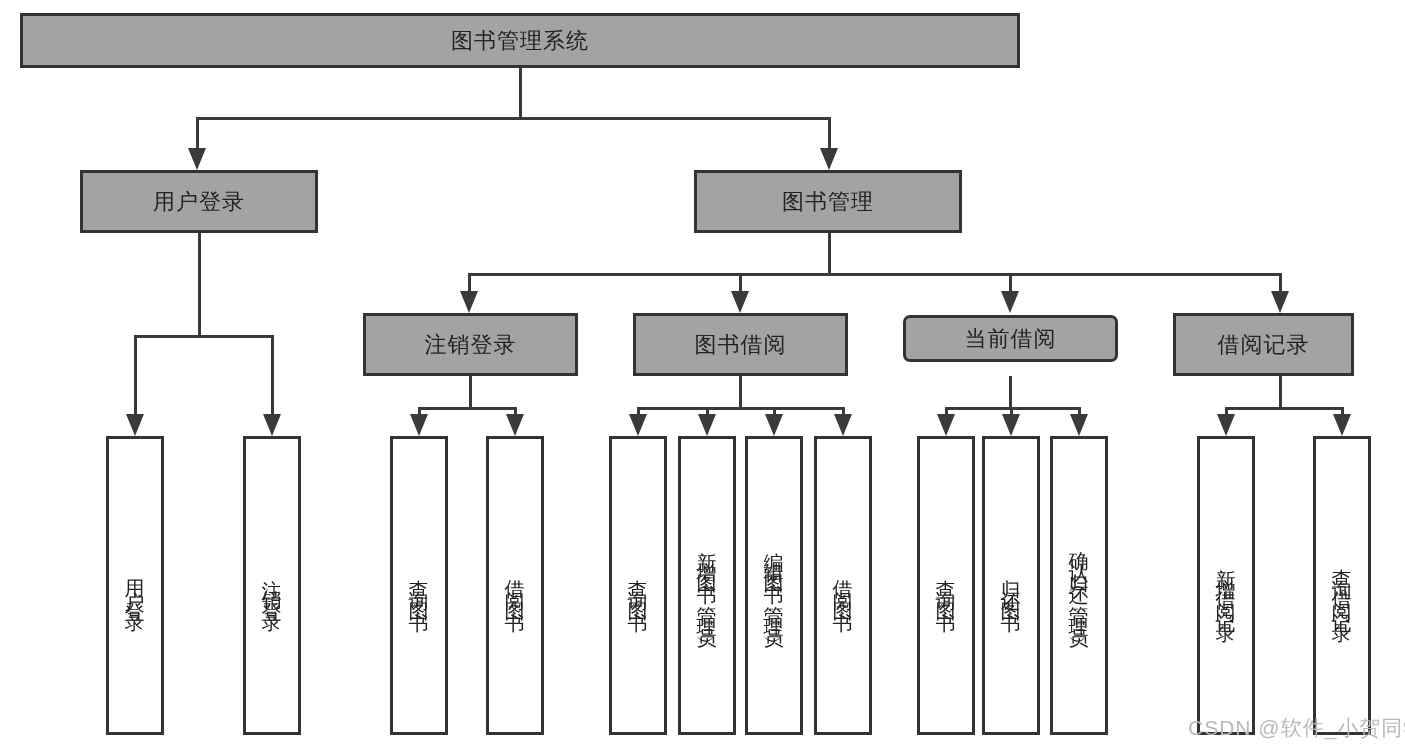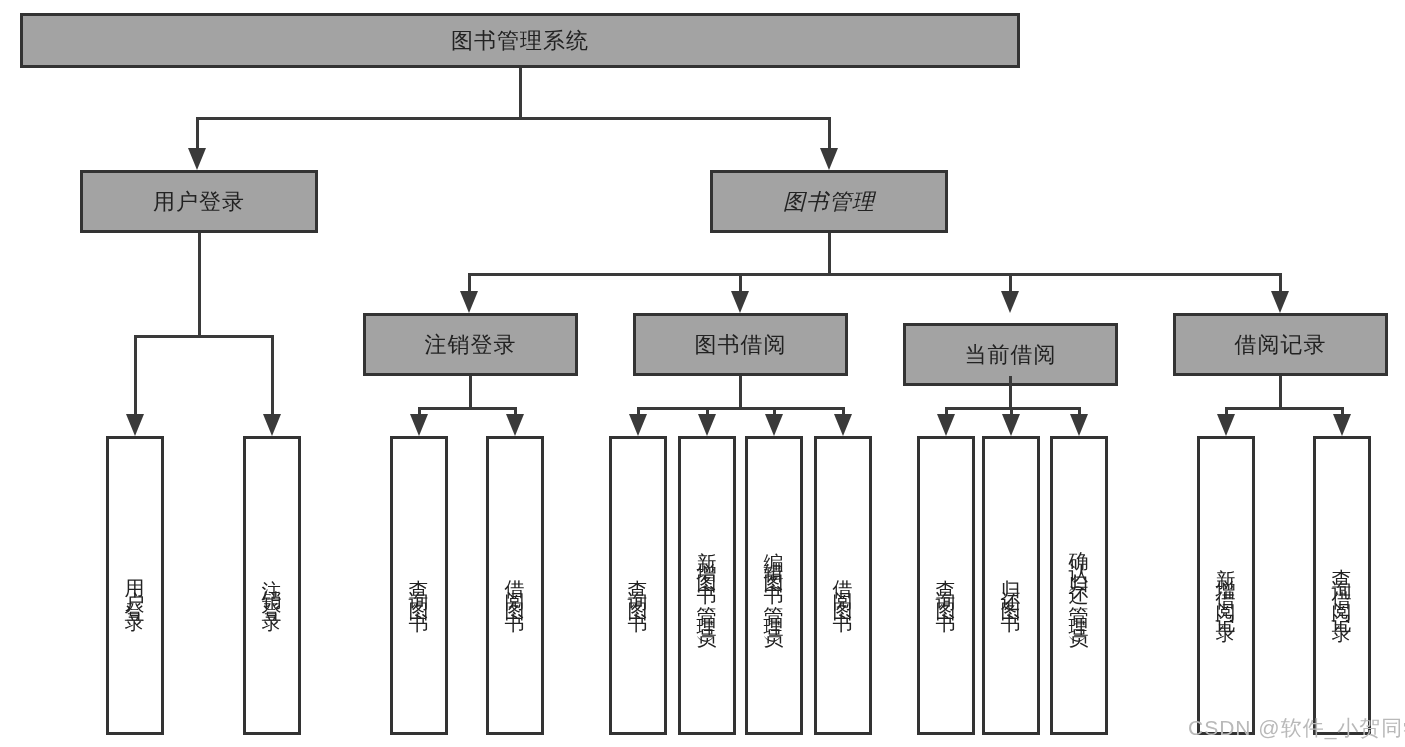--- a/index.html
+++ b/index.html
@@ -66,21 +66,21 @@
   <div class="vl" style="left:519px;top:68px;height:49px;"></div>
   <div class="hl" style="left:196px;top:117px;width:635px;"></div>
   <div class="vl" style="left:196px;top:117px;height:31px;"></div>
   <div class="ar" style="left:188px;top:148px;"></div>
   <div class="vl" style="left:828px;top:117px;height:31px;"></div>
   <div class="ar" style="left:820px;top:148px;"></div>
 
   <div class="box" style="left:80px;top:170px;width:238px;height:63px;">
     <span>用户登录</span>
   </div>
-  <div class="box" style="left:710px;top:170px;width:238px;height:63px;font-style:italic;">
+  <div class="box" style="left:694px;top:170px;width:268px;height:63px;">
     <span>图书管理</span>
   </div>
 
   <div class="vl" style="left:198px;top:233px;height:102px;"></div>
   <div class="hl" style="left:134px;top:335px;width:140px;"></div>
   <div class="vl" style="left:134px;top:335px;height:79px;"></div>
   <div class="ar" style="left:126px;top:414px;"></div>
   <div class="vl" style="left:271px;top:335px;height:79px;"></div>
   <div class="ar" style="left:263px;top:414px;"></div>
 
@@ -94,24 +94,24 @@
   <div class="ar" style="left:1001px;top:291px;"></div>
   <div class="vl" style="left:1279px;top:273px;height:18px;"></div>
   <div class="ar" style="left:1271px;top:291px;"></div>
 
   <div class="box" style="left:363px;top:313px;width:215px;height:63px;">
     <span>注销登录</span>
   </div>
   <div class="box" style="left:633px;top:313px;width:215px;height:63px;">
     <span>图书借阅</span>
   </div>
-  <div class="box" style="left:903px;top:323px;width:215px;height:63px;">
+  <div class="box" style="left:903px;top:315px;width:215px;height:47px;border-radius:7px;">
     <span>当前借阅</span>
   </div>
-  <div class="box" style="left:1173px;top:313px;width:215px;height:63px;">
+  <div class="box" style="left:1173px;top:313px;width:181px;height:63px;">
     <span>借阅记录</span>
   </div>
 
   <div class="vl" style="left:469px;top:376px;height:31px;"></div>
   <div class="hl" style="left:418px;top:407px;width:99px;"></div>
   <div class="vl" style="left:418px;top:407px;height:7px;"></div>
   <div class="ar" style="left:410px;top:414px;"></div>
   <div class="vl" style="left:514px;top:407px;height:7px;"></div>
   <div class="ar" style="left:506px;top:414px;"></div>
 

